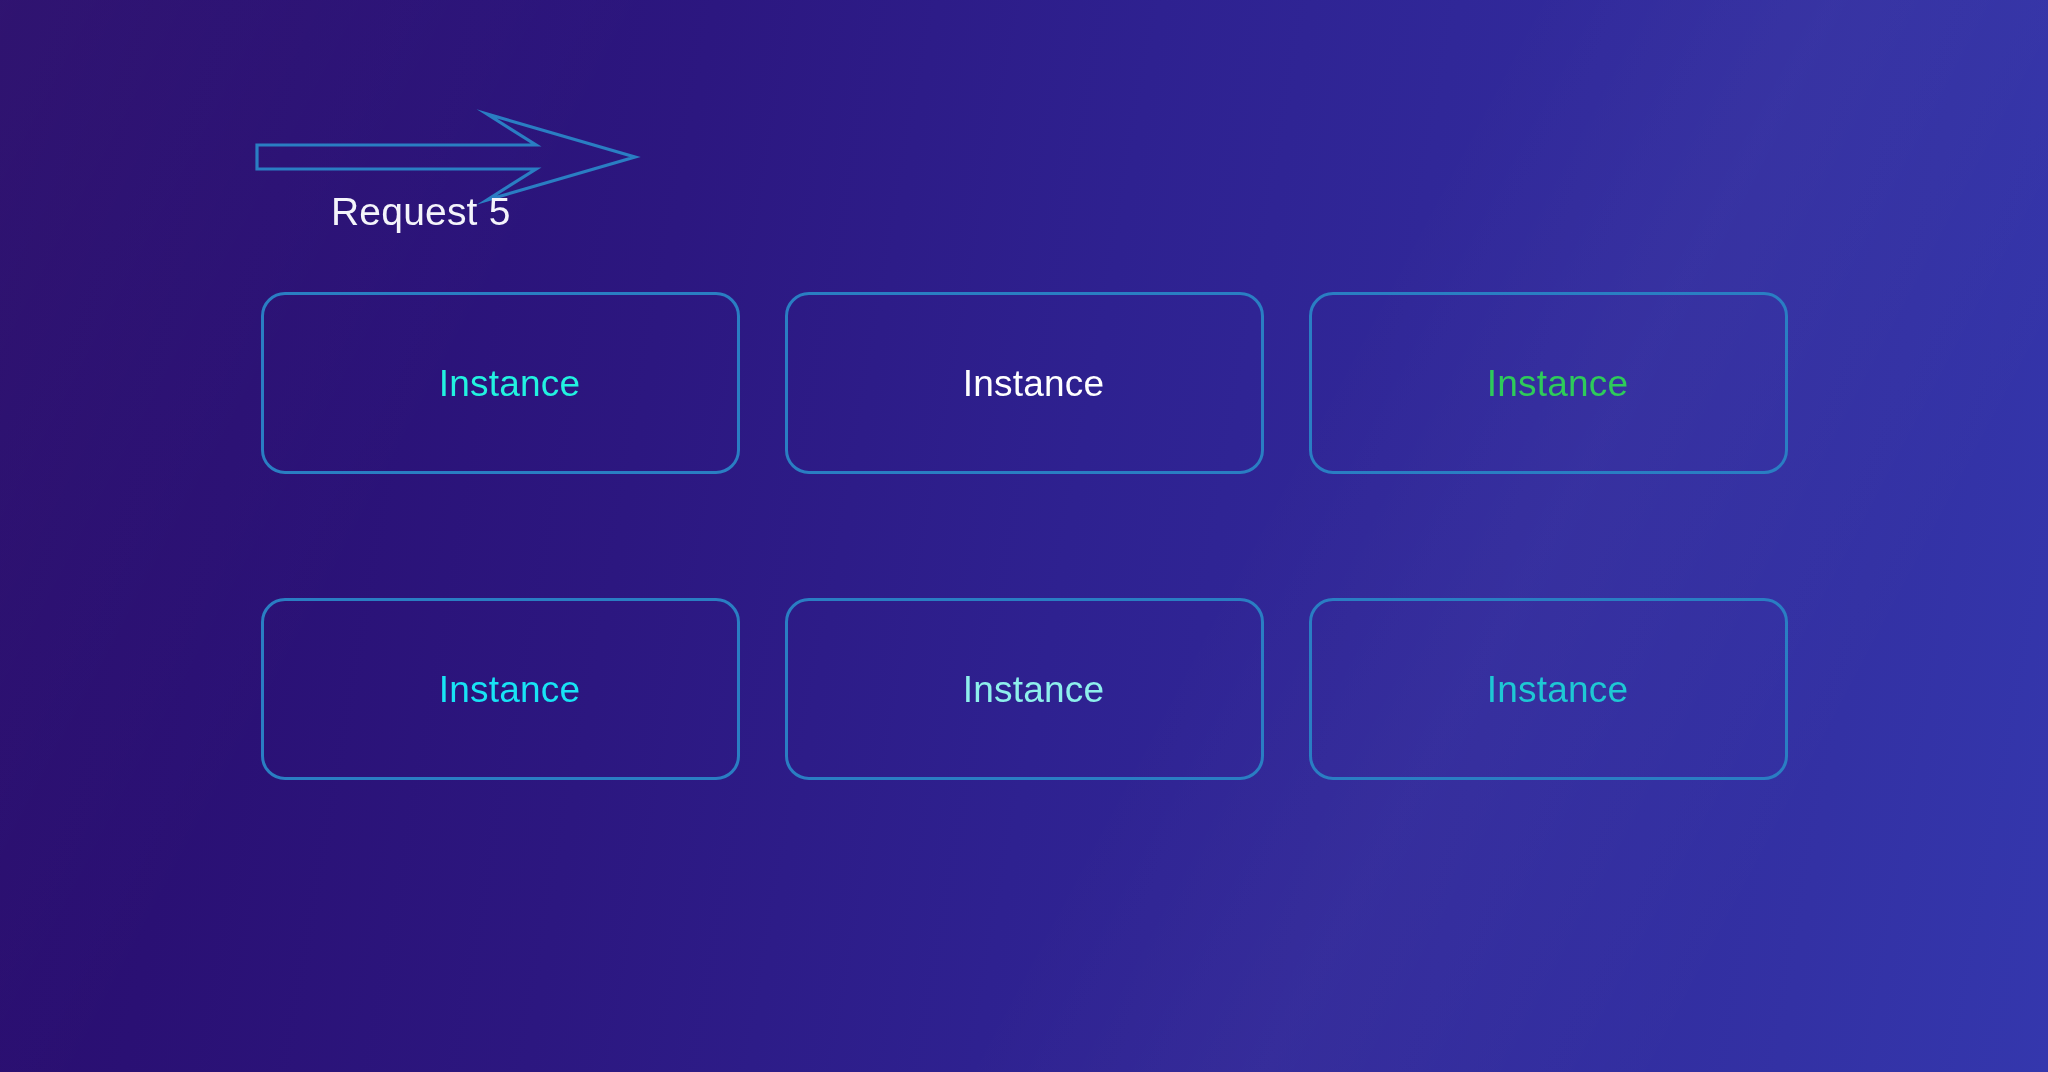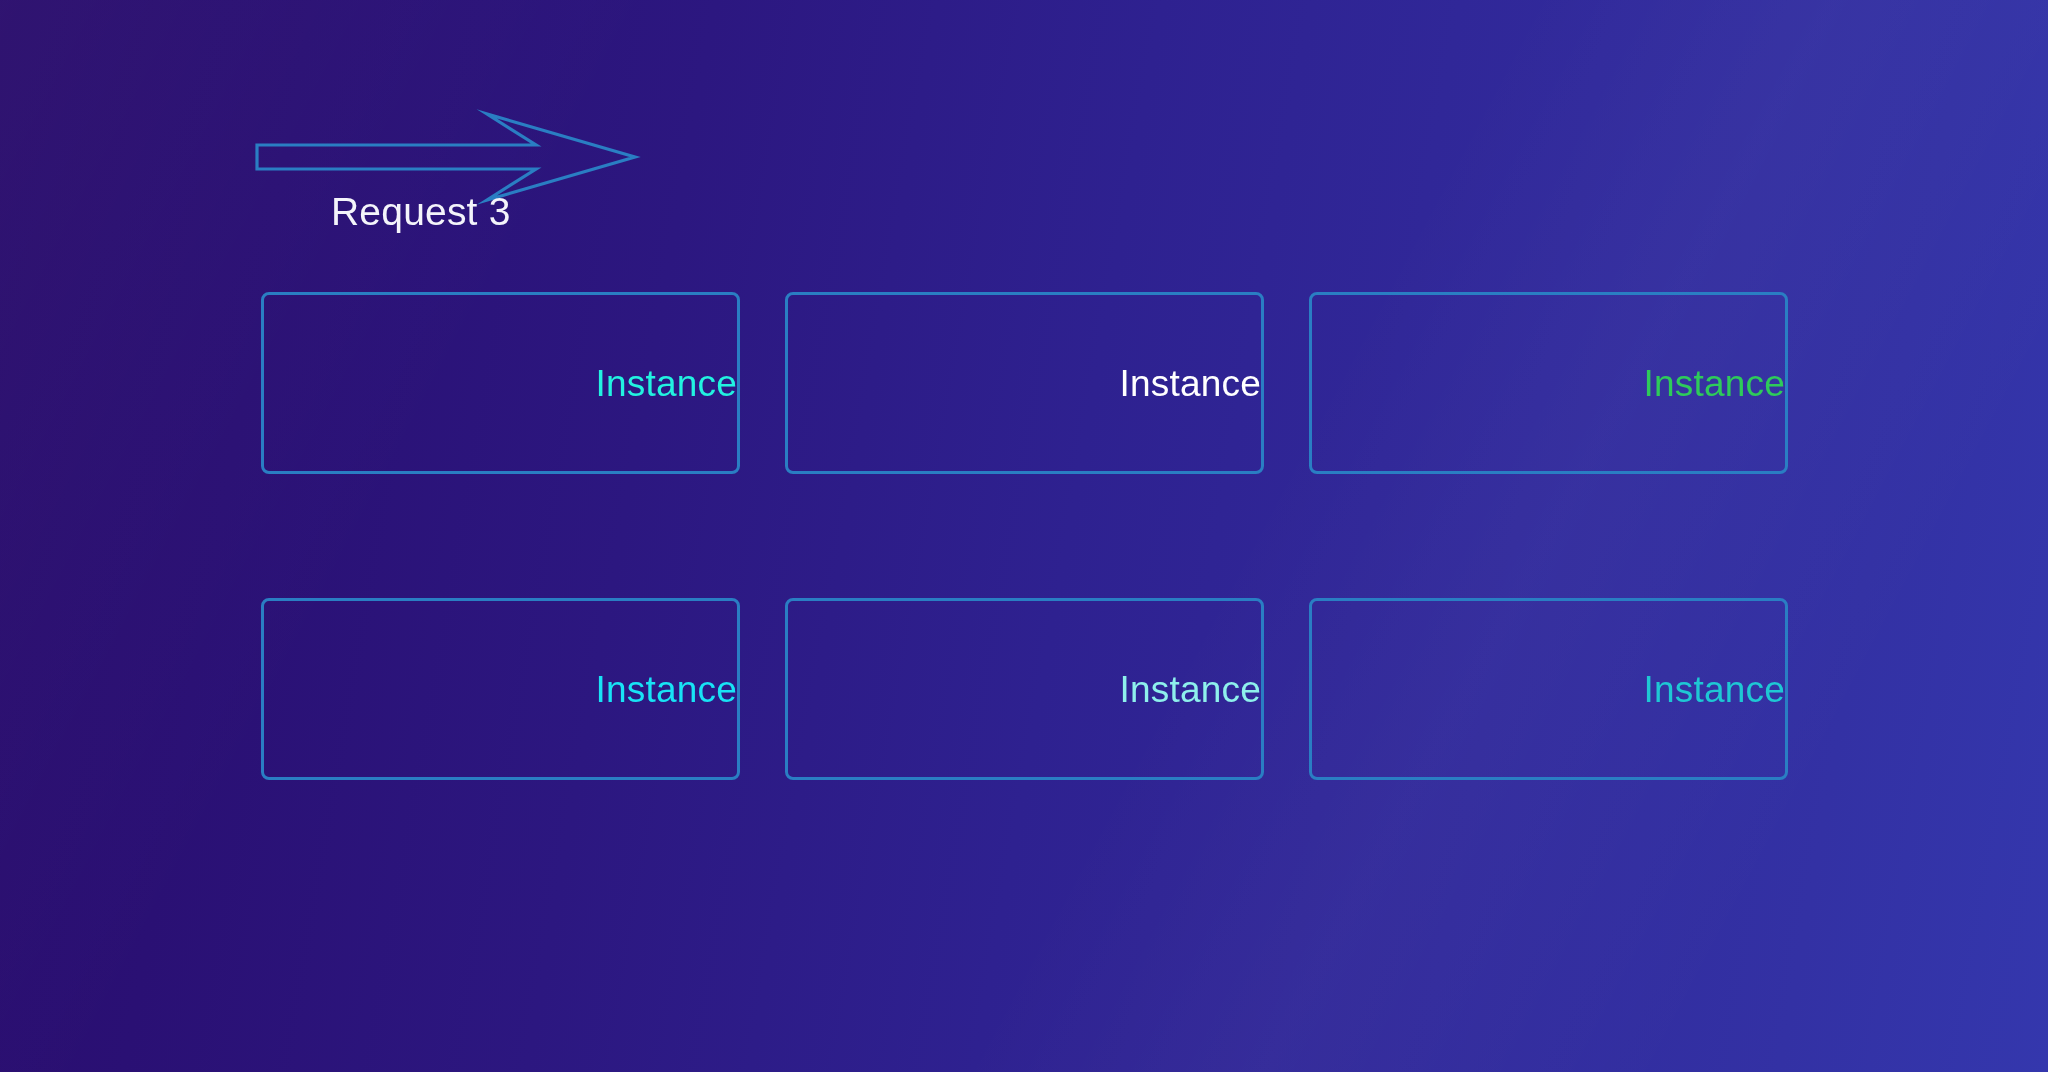--- a/index.html
+++ b/index.html
@@ -73,24 +73,24 @@
     display: flex;
     gap: 45px;
   }
   .row + .row { margin-top: 124px; }
 
   .instance-box {
     flex: 1 1 0;
     height: 182px;
     box-sizing: border-box;
     border: 3px solid #2a7ec3;
-    border-radius: 8px;
+    border-radius: 24px;
     display: flex;
     align-items: center;
-    justify-content: flex-end;
+    justify-content: center;
     background: transparent;
     padding-left: 18px;
   }
 
   .instance-label {
     font-size: 37px;
     font-weight: 400;
     letter-spacing: 0.2px;
     line-height: 1;
     white-space: nowrap;
@@ -98,21 +98,21 @@
 </style>
 </head>
 <body>
 
 <div id="canvas">
 
   <div class="arrow-group top">
     <svg class="arrow-svg" viewBox="0 0 382 90" aria-hidden="true">
       <path d="M2 33 H281 L232 2 L380 45 L232 88 L281 57 H2 Z" fill="none" stroke="#2a7ec3" stroke-width="3.2" stroke-linejoin="miter" stroke-miterlimit="8"></path>
     </svg>
-    <div class="arrow-label">Request 3</div>
+    <div class="arrow-label">Request 5</div>
   </div>
 
   <div class="grid">
 
     <div class="row">
       <div class="instance-box">
         <span class="instance-label" style="color:#22f2e0">Instance</span>
       </div>
       <div class="instance-box">
         <span class="instance-label" style="color:#ffffff">Instance</span>

